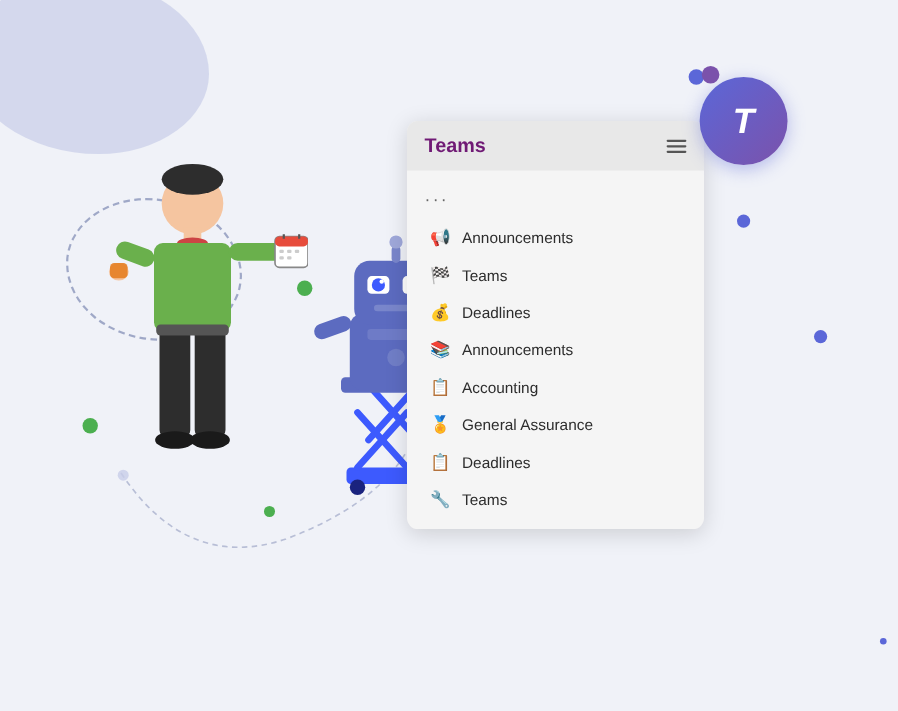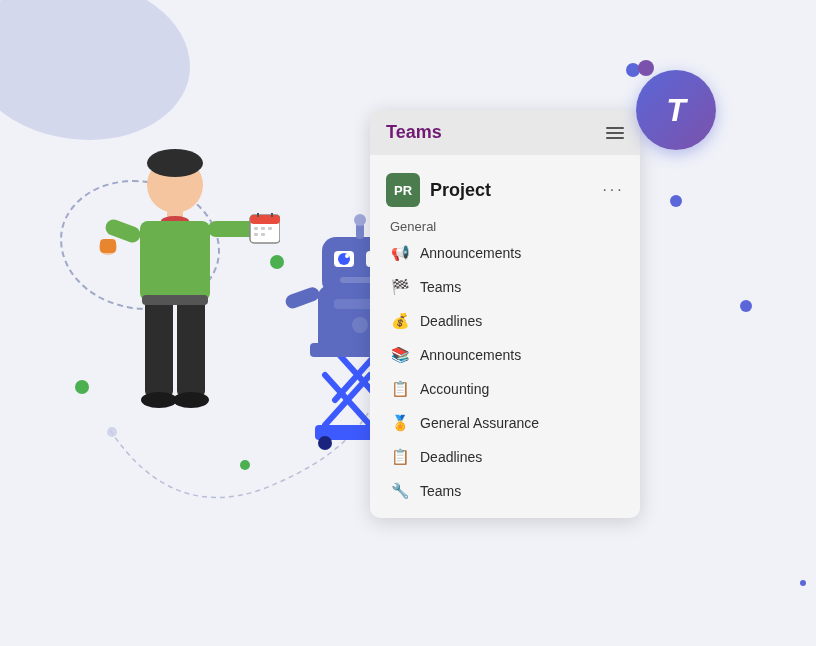--- a/index.html
+++ b/index.html
@@ -295,27 +295,22 @@
     <div class="teams-card-header">
       <span class="teams-card-title">Teams</span>
       <div class="hamburger-icon">
         <span></span>
         <span></span>
         <span></span>
       </div>
     </div>
     <div class="teams-card-body">
       <div class="project-row">
-        <div class="project-left">
-          <div class="project-avatar">PR</div>
-          <span class="project-name">Project</span>
-        </div>
         <div class="dots-menu">···</div>
       </div>
-      <div class="channel-section-label">General</div>
 
       <div id="channels-list">
           <div class="channel-item">
             <span class="channel-icon">📢</span>
             <span class="channel-name">Announcements</span>
           </div>
           <div class="channel-item">
             <span class="channel-icon">🏁</span>
             <span class="channel-name">Teams</span>
           </div>

